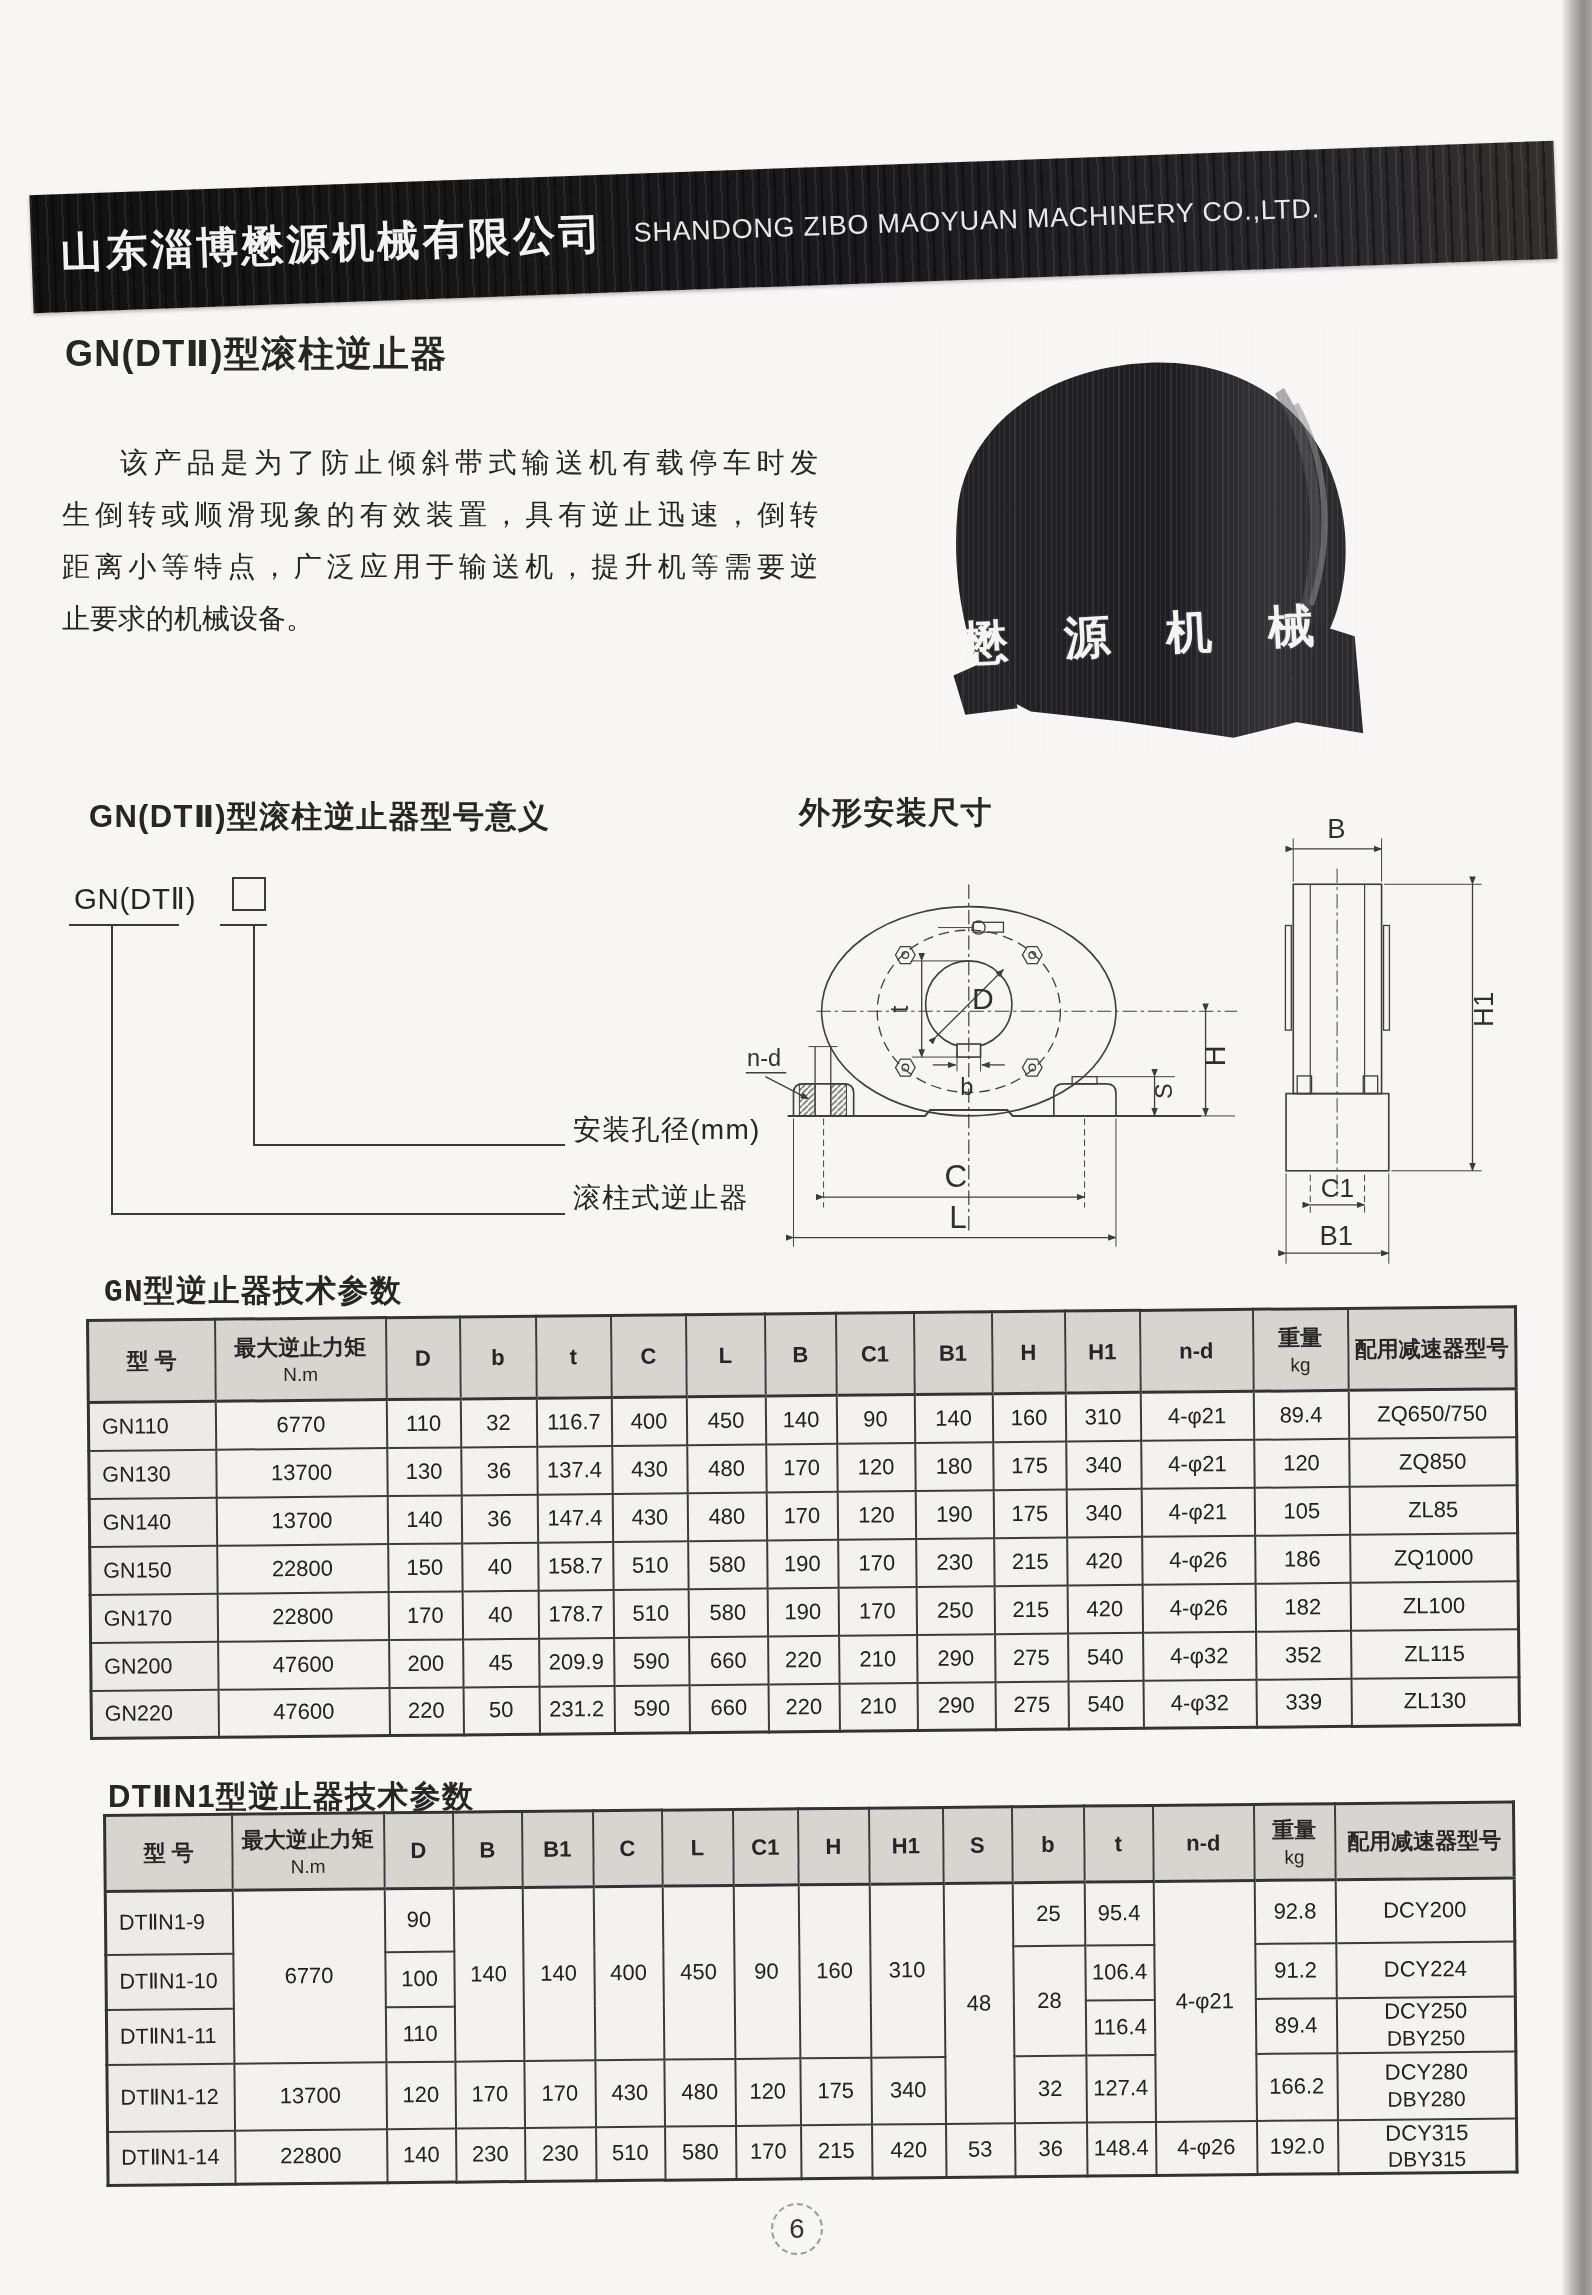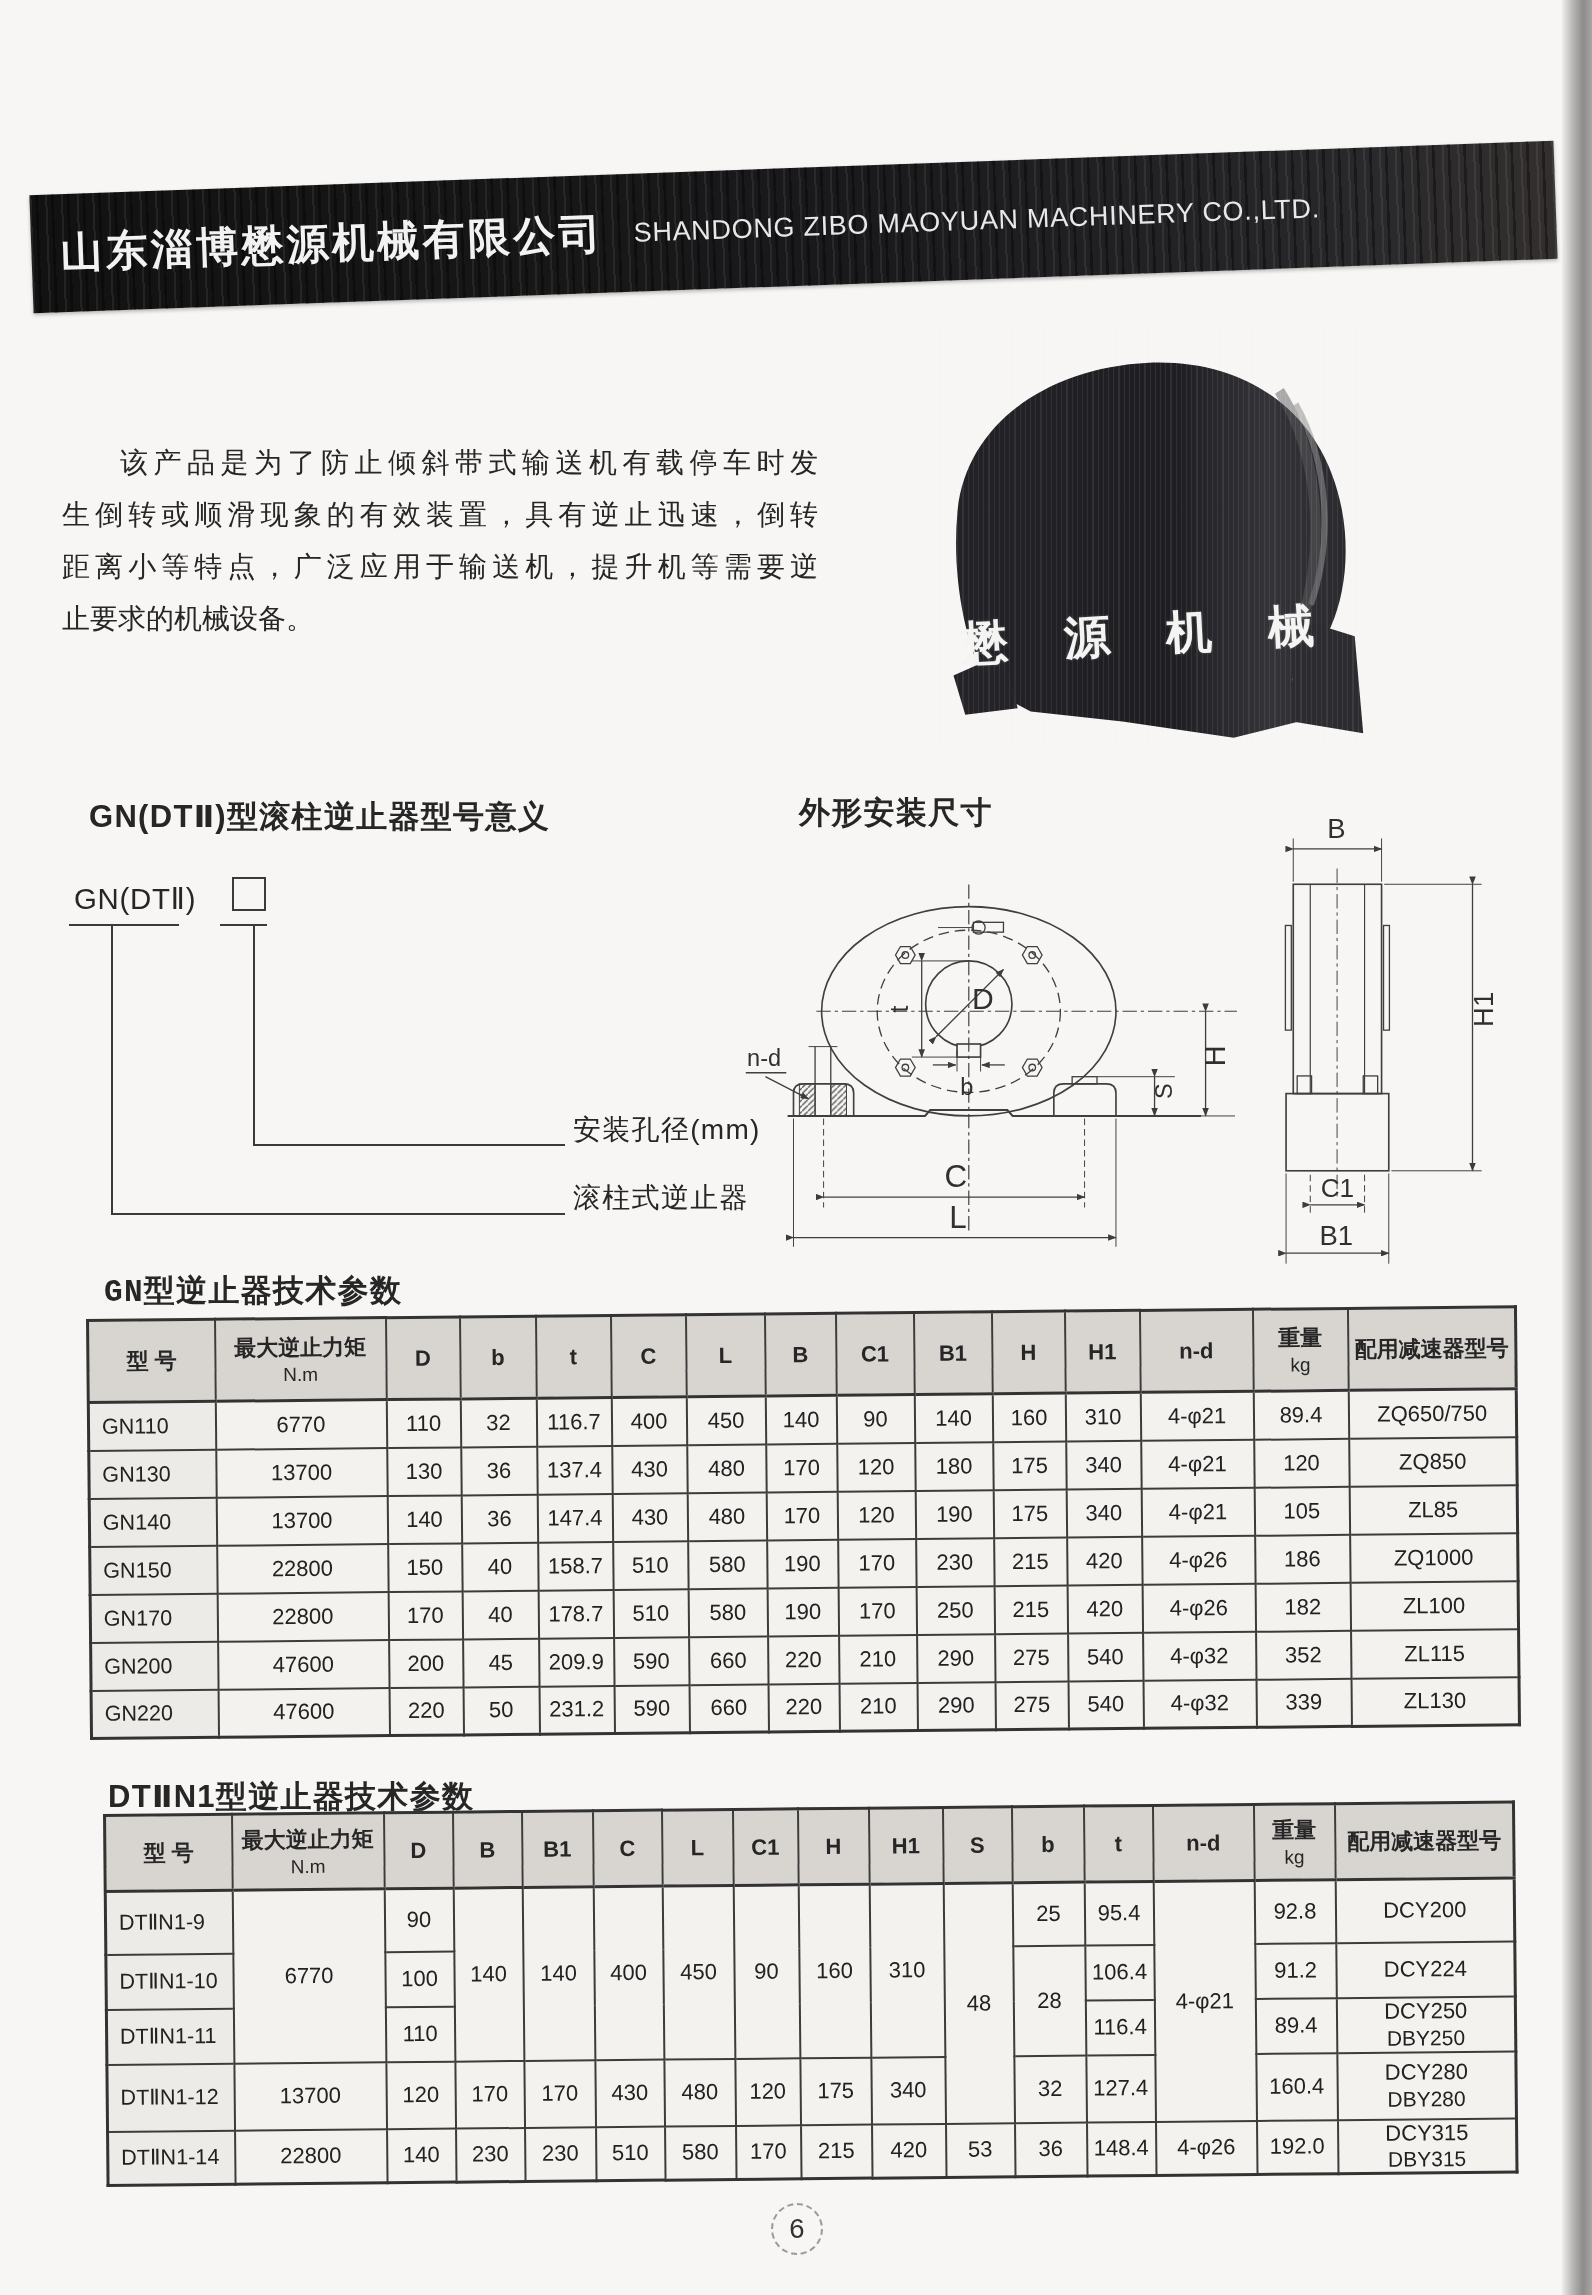--- a/index.html
+++ b/index.html
@@ -72,20 +72,21 @@
 </head>
 <body>
 
 <div class="page">
 
   <div class="band">
     <span class="cn">山东淄博懋源机械有限公司</span>
     <span class="en">SHANDONG ZIBO MAOYUAN MACHINERY CO.,LTD.</span>
   </div>
 
+  <h1 class="title">GN(DTⅡ)型滚柱逆止器</h1>
   <div class="para">
     <div class="pline indent just">该产品是为了防止倾斜带式输送机有载停车时发</div>
     <div class="pline just">生倒转或顺滑现象的有效装置，具有逆止迅速，倒转</div>
     <div class="pline just">距离小等特点，广泛应用于输送机，提升机等需要逆</div>
     <div class="pline">止要求的机械设备。</div>
   </div>
 
   <div class="photo">
     <svg width="466" height="429" viewBox="0 0 712 655">
       <defs>
@@ -491,21 +492,21 @@
             <td>120</td>
             <td>170</td>
             <td>170</td>
             <td>430</td>
             <td>480</td>
             <td>120</td>
             <td>175</td>
             <td>340</td>
             <td>32</td>
             <td>127.4</td>
-            <td>160.4</td>
+            <td>166.2</td>
             <td>
               <div>DCY280</div>
               <div class="l2">DBY280</div>
             </td>
           </tr>
           <tr style="height: 51px;">
             <td class="model-cell">DTⅡN1-14</td>
             <td>22800</td>
             <td>140</td>
             <td>230</td>

